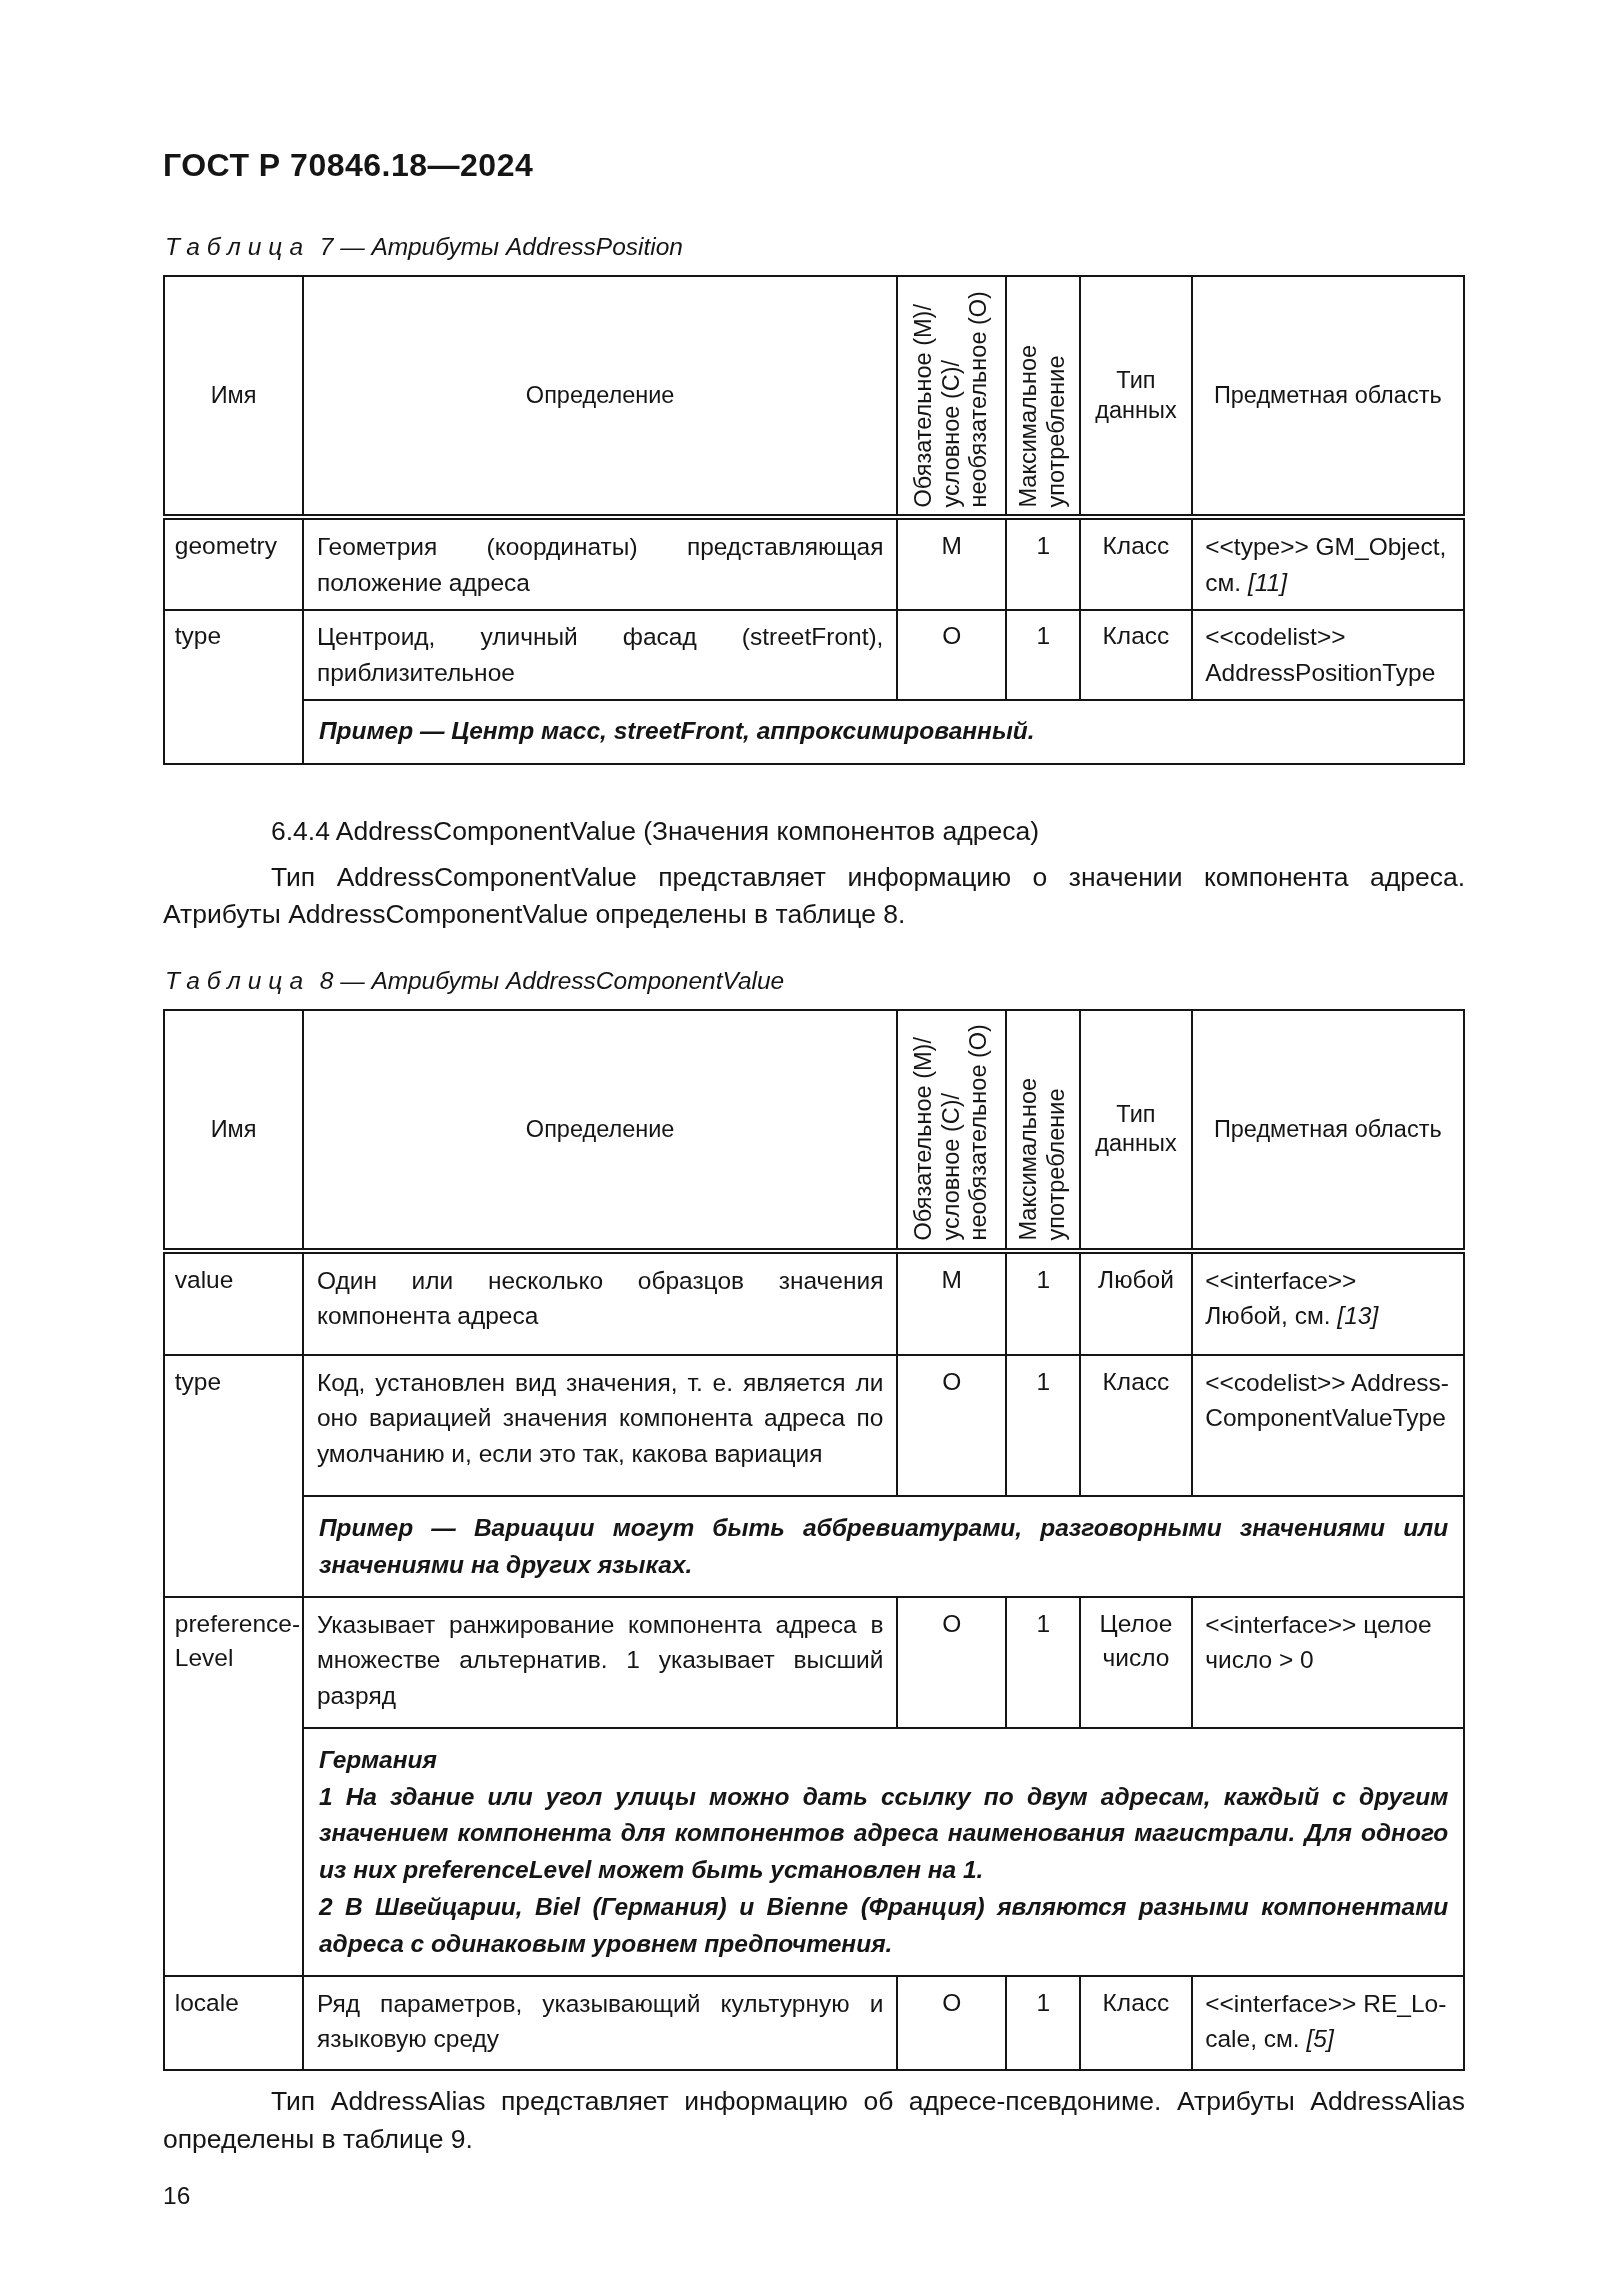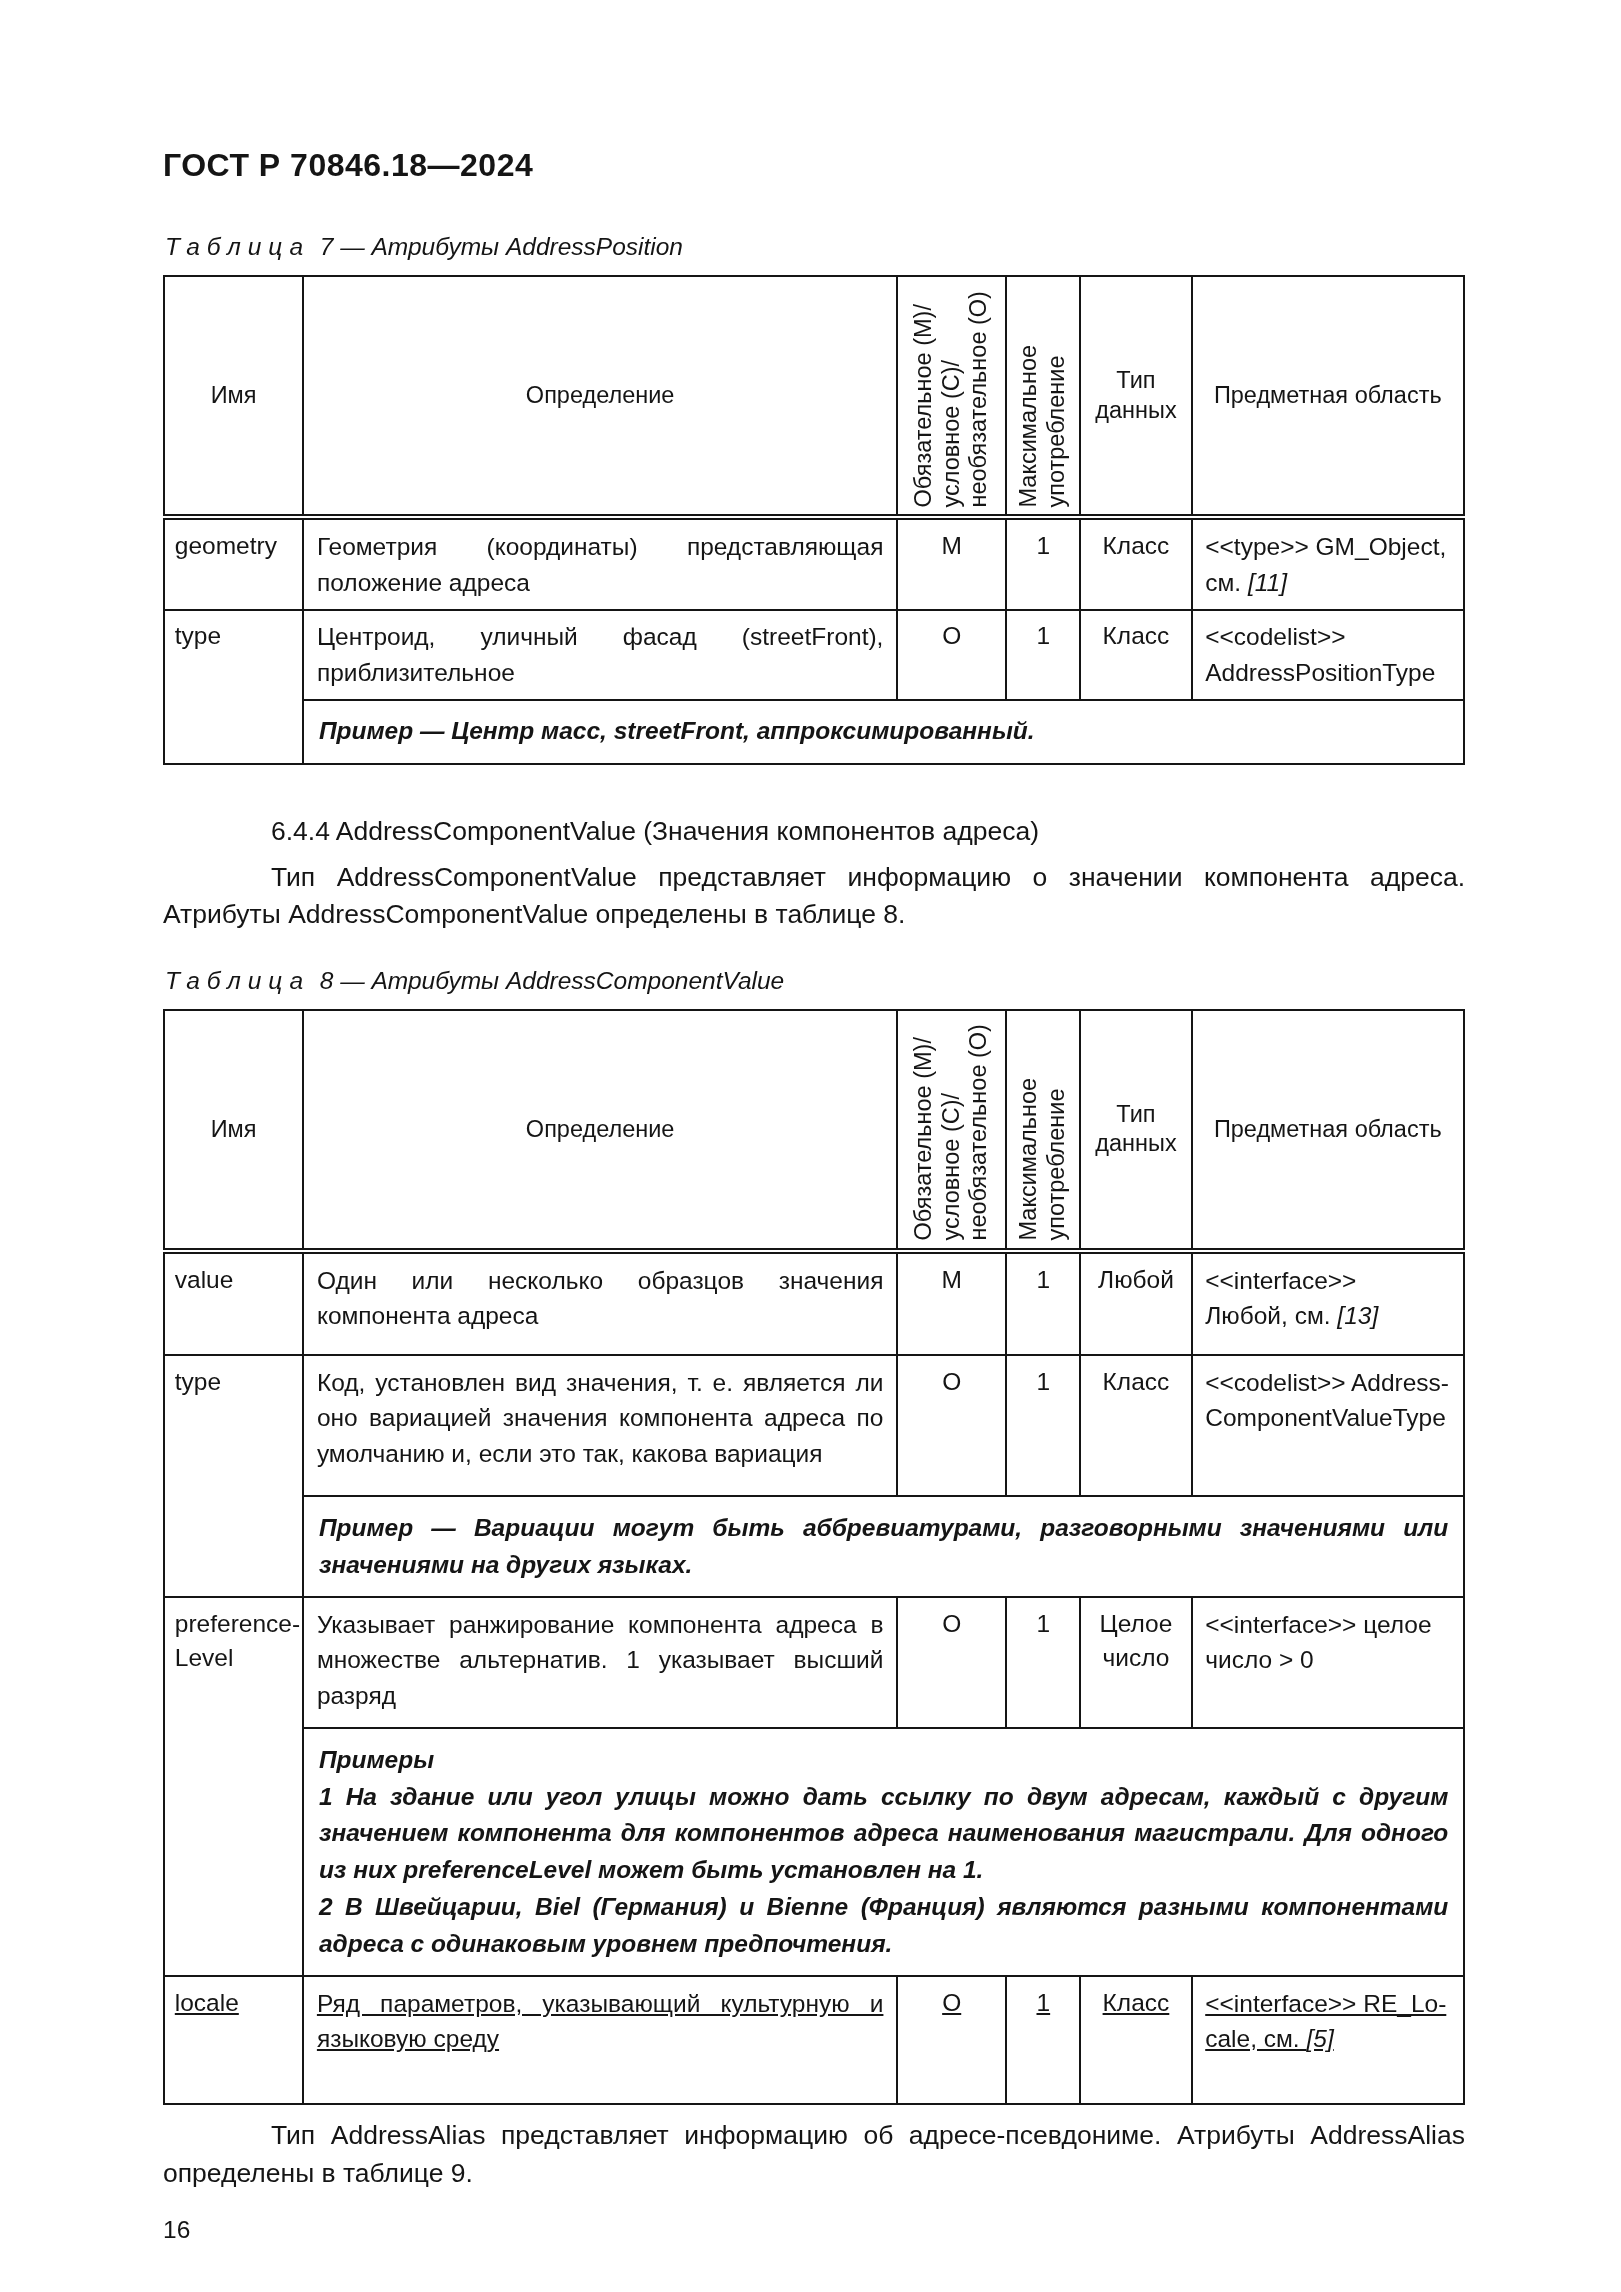--- a/index.html
+++ b/index.html
@@ -60,21 +60,21 @@
   .ref { font-style:italic; }
 
   tr.t7-r-geom   { height:74px; }
   tr.t7-r-type   { height:73px; }
   tr.t7-r-ex     { height:47px; }
   tr.t8-r-value  { height:104px; }
   tr.t8-r-type   { height:141px; }
   tr.t8-r-ex     { height:74px; }
   tr.t8-r-pref   { height:131px; }
   tr.t8-r-exs    { height:184px; }
-  tr.t8-r-locale { height:128px;text-decoration:underline; }
+  tr.t8-r-locale { height:94px; }
 
   .section-h { font-size:26.5px; font-weight:normal; margin:51px 0 0 108px; }
   .para {
     font-size:26.5px; line-height:1.42;
     text-align:justify; text-indent:108px;
     margin:11.8px 0 0 0; width:1302px;
   }
   .caption-8 { margin-top:33px; }
   .page-num { font-size:24.5px; margin-top:23.5px; }
 </style>
@@ -191,21 +191,21 @@
       <td class="c-def">Указывает ранжирование компонента адреса в множестве альтернатив. 1 указывает высший разряд</td>
       <td class="c-center">О</td>
       <td class="c-center">1</td>
       <td class="c-center">Целое
 число</td>
       <td class="c-dom"><span>&lt;&lt;interface&gt;&gt; целое
 число &gt; 0</span><span class="ref"></span></td>
     </tr>
     <tr class="t8-r-exs">
       <td class="c-example" colspan="5">
-        <p class="ex-item">Примеры</p>
+        <p class="ex-item">Германия</p>
         <p class="ex-item">1 На здание или угол улицы можно дать ссылку по двум адресам, каждый с другим значением компонента для компонентов адреса наименования магистрали. Для одного из них preferenceLevel может быть установлен на 1.</p>
         <p class="ex-item">2 В Швейцарии, Biel (Германия) и Bienne (Франция) являются разными компонентами адреса с одинаковым уровнем предпочтения.</p>
       </td>
     </tr>
     <tr class="t8-r-locale">
       <td class="c-name">locale</td>
       <td class="c-def">Ряд параметров, указывающий культурную и языковую среду</td>
       <td class="c-center">О</td>
       <td class="c-center">1</td>
       <td class="c-center">Класс</td>

